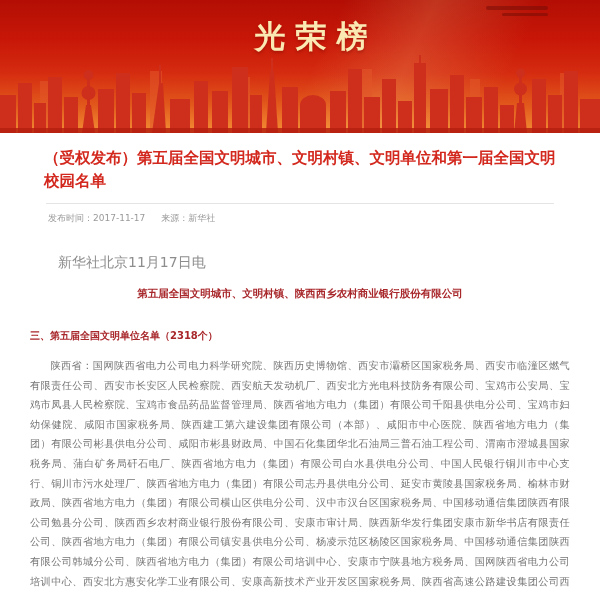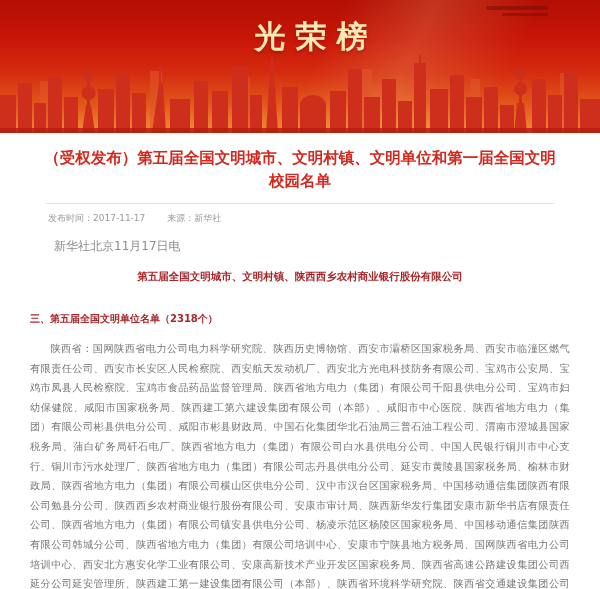--- a/index.html
+++ b/index.html
@@ -22,29 +22,29 @@
     text-shadow:0 2px 3px rgba(110,8,0,0.35);
   }
   .watermark{position:absolute;top:6px;right:52px;display:flex;flex-direction:column;align-items:flex-end;gap:3px;}
   .watermark i{display:block;height:4px;border-radius:2px;background:rgba(120,12,6,0.55);}
   .watermark i:first-child{width:62px;}
   .watermark i:last-child{width:46px;height:3px;}
   .skyline{position:absolute;left:0;bottom:0;width:600px;height:80px;display:block;}
   
   .content{padding:0 30px;}
   .headline{
-    margin:14px 14px 0;text-align:center;
+    margin:14px 14px 0;
     color:#d3281e;font-size:15.5px;line-height:23px;font-weight:bold;
   }
   .divider{border:none;border-top:1px solid #e4e4e4;margin:10px 16px 0;}
   .meta{
     margin-top:8px;padding-left:18px;
-    color:#9a9a9a;font-size:9px;display:flex;gap:22px;
+    color:#9a9a9a;font-size:9px;display:flex;gap:16px;
   }
-  .dateline{margin:13px 0 0;text-indent:2em;color:#8d8d8d;font-size:12px;}
+  .dateline{margin:29px 0 0;text-indent:2em;color:#8d8d8d;font-size:14px;}
   .list-title{
     margin:15px 0 0;text-align:center;
     color:#a8272b;font-size:10.5px;font-weight:bold;
   }
   .section-title{
     margin:28px 0 0;color:#a8272b;font-size:10px;font-weight:bold;
   }
   .body-text{
     margin:13px 0 0;color:#767676;font-size:10.2px;line-height:19.6px;
     text-align:justify;text-indent:2em;letter-spacing:0.3px;

